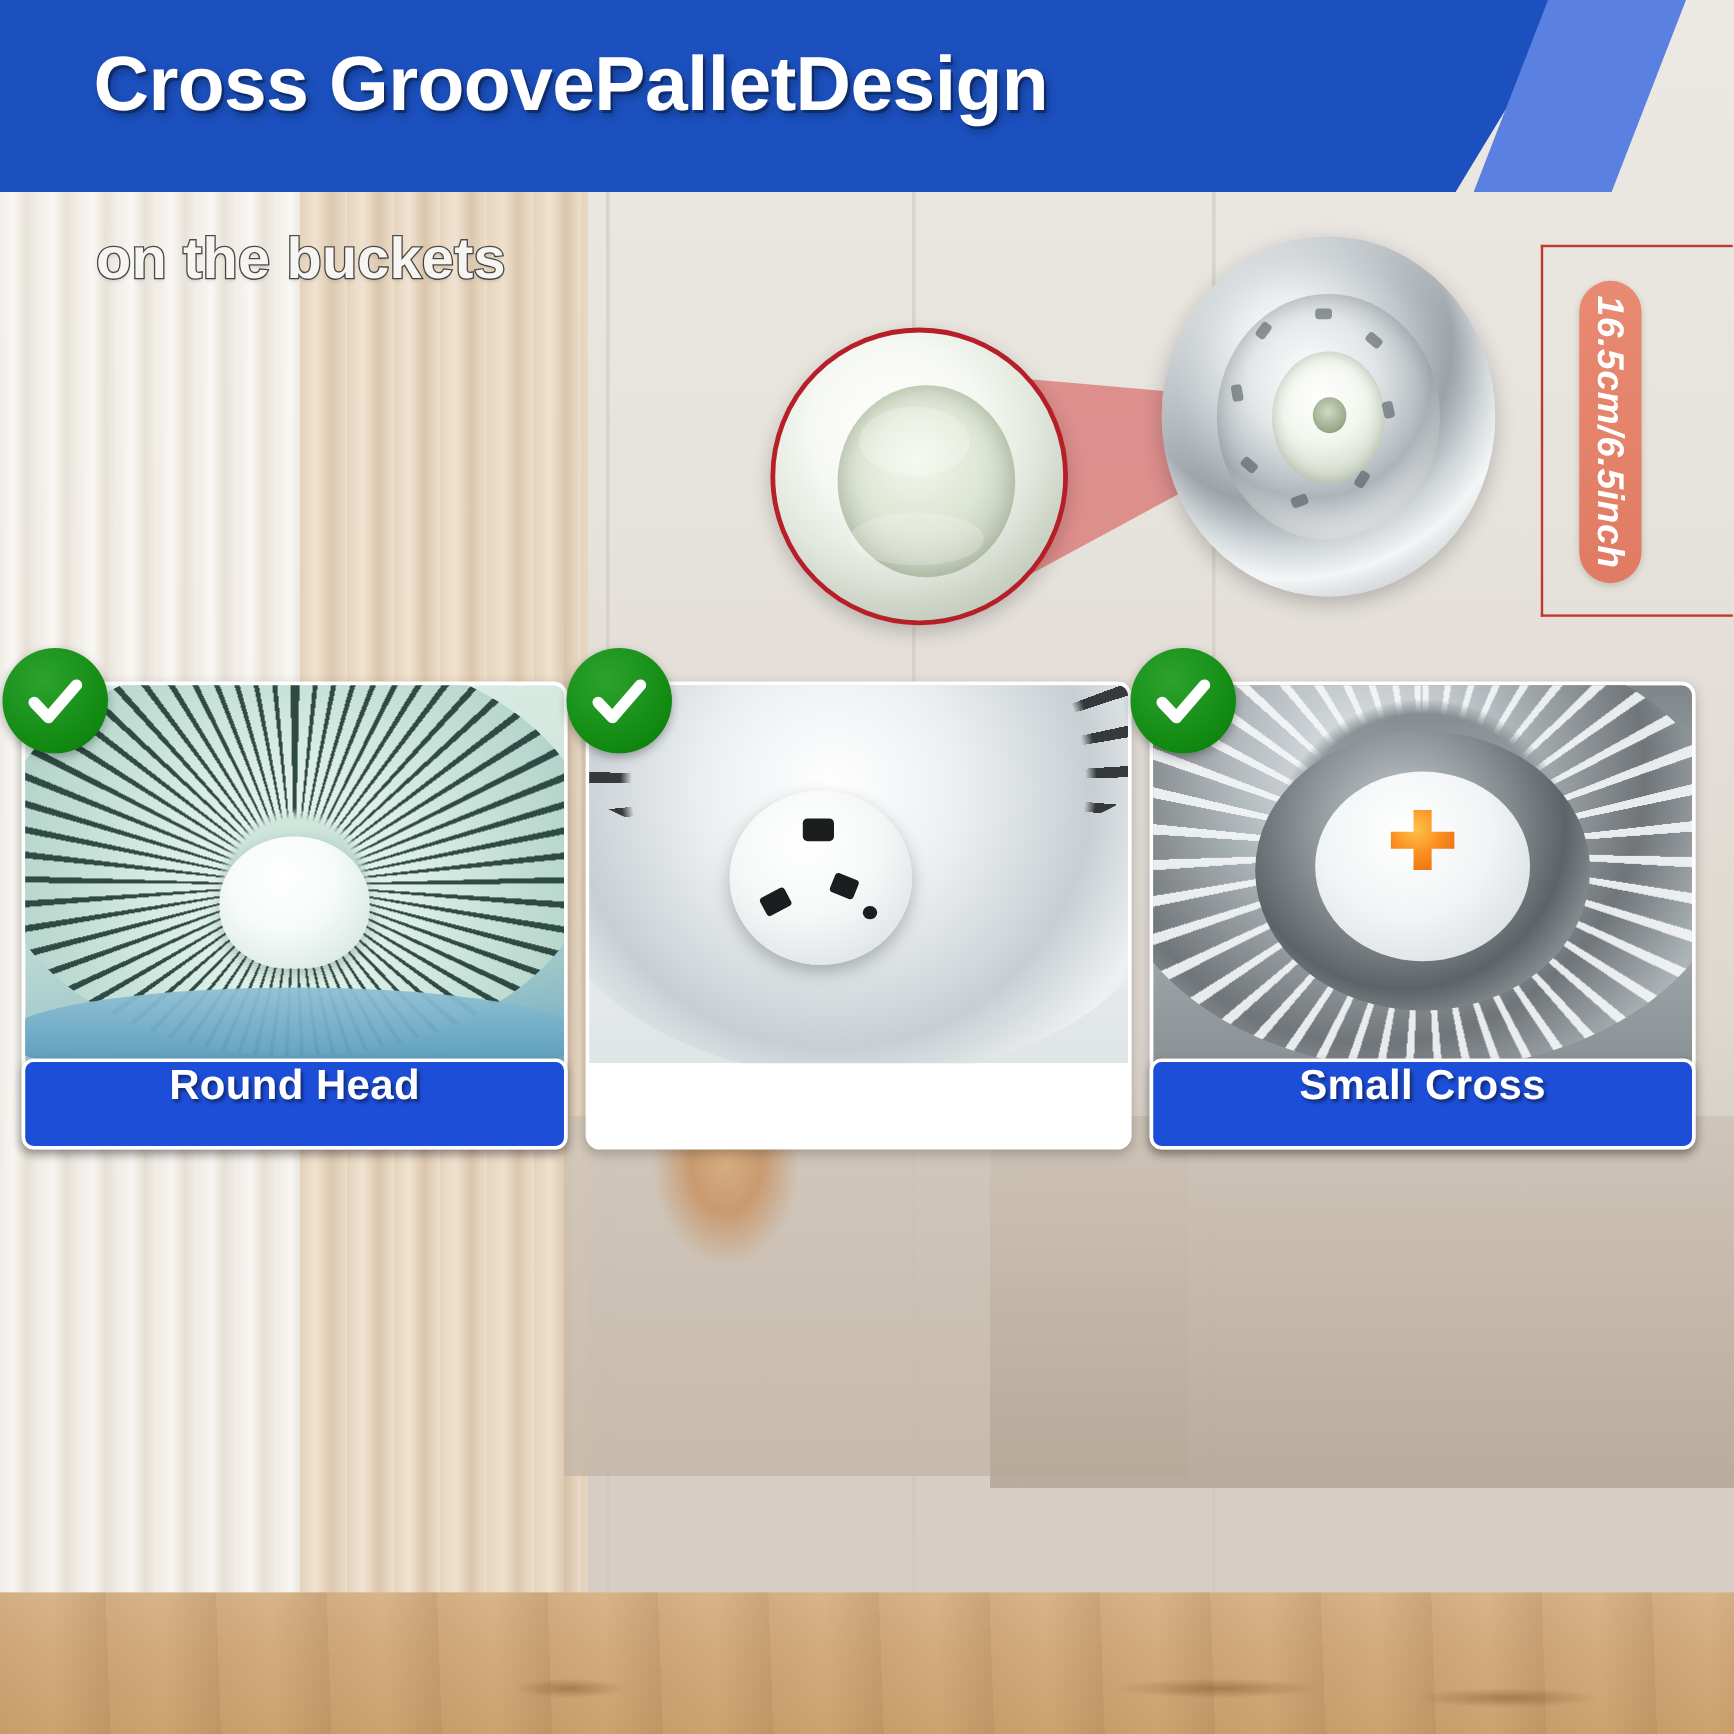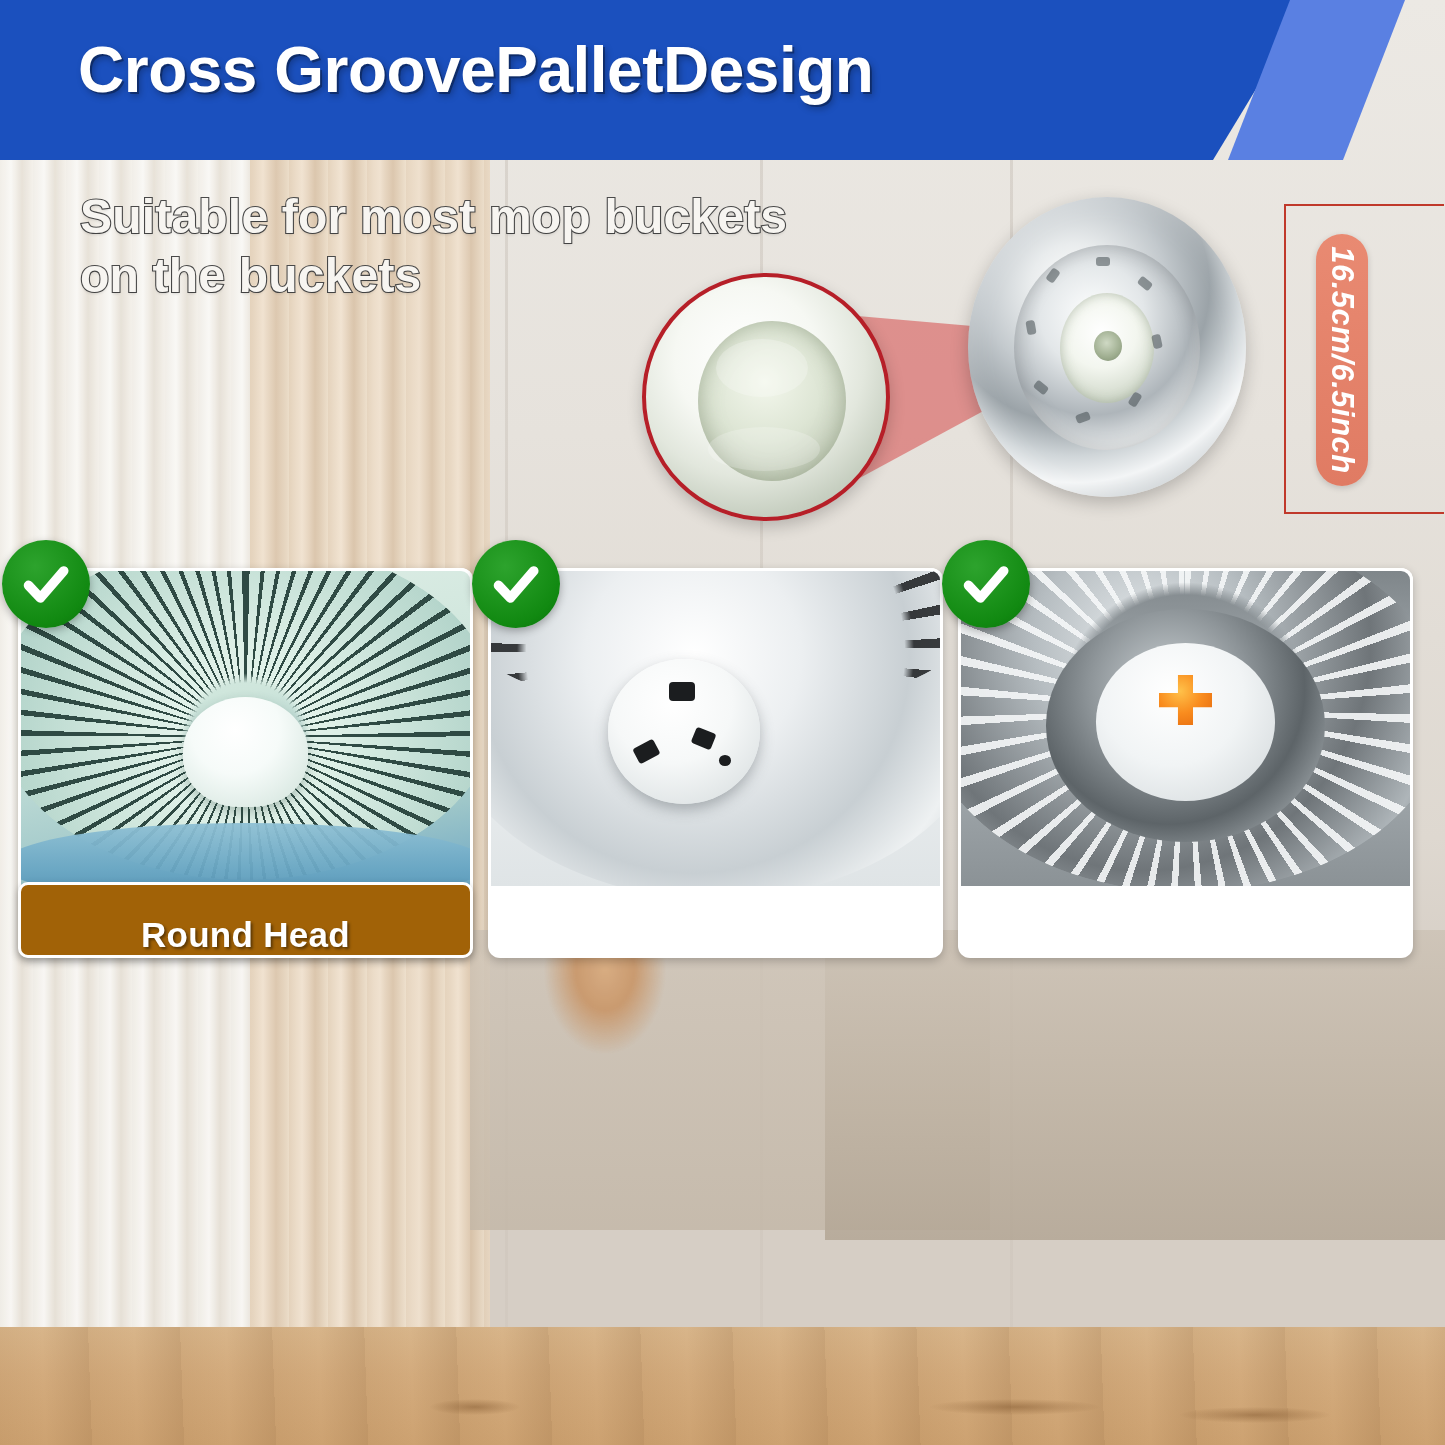--- a/index.html
+++ b/index.html
@@ -308,24 +308,24 @@
     overflow: hidden;
     border: 3px solid #ffffff;
     border-bottom: none;
   }
   .card-label {
     position: absolute;
     left: 0; bottom: 0;
     width: 100%;
     height: 76px;
     border-radius: 10px;
-    background: #a16207;
+    background: #1d4ed8;
     border: 3px solid #ffffff;
     display: flex;
-    align-items: flex-end;
+    align-items: flex-start;
     justify-content: center;
     box-shadow: 0 3px 7px rgba(0,0,0,.25);
   }
   .card-label span {
     color: #ffffff;
     font-size: 35px;
     font-weight: 600;
     letter-spacing: .3px;
     text-shadow: 2px 2px 3px rgba(0,0,0,.45);
   }
@@ -569,21 +569,20 @@
     </div>
   </div>
 
   <div class="header">
     <div class="header-band"></div>
     <div class="header-stripe"></div>
     <div class="header-title">Cross GroovePalletDesign</div>
   </div>
 
   <div class="subtitle">
-    <div>Suitable for most mop buckets</div>
     <div>on the buckets</div>
   </div>
 
   <div class="callout">
     <div class="cone"></div>
 
     <div class="disc">
       <div class="disc-ring2"></div>
       <div class="disc-hub"></div>
       <div class="disc-core"></div>
@@ -661,18 +660,21 @@
           </svg>
       </div>
       <div class="card-photo">
         <div class="ph p4">
           <div class="p4-basket"></div>
           <div class="p4-ring"></div>
           <div class="p4-disc"></div>
           <div class="p4-cross"></div>
         </div>
       </div>
+      <div class="card-label">
+        <span>Small Cross</span>
+      </div>
     </div>
 
 
 
   </div>
 </div>
 
 </body></html>

